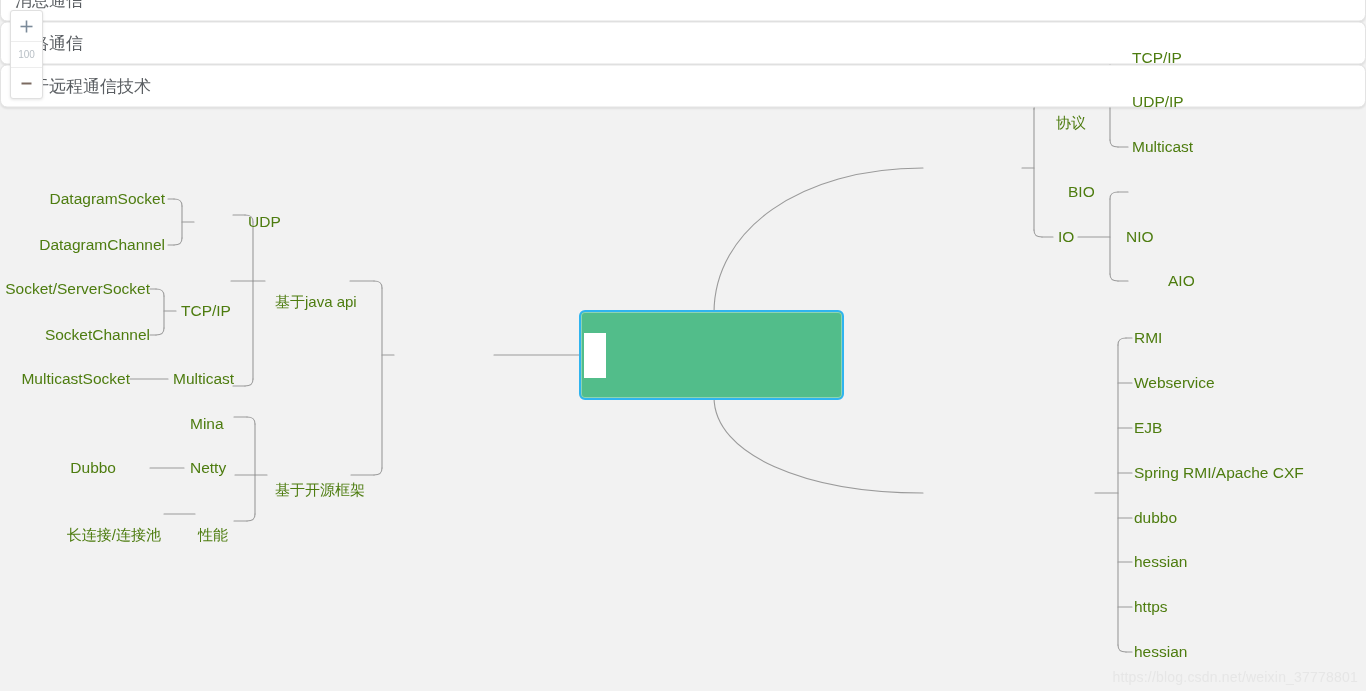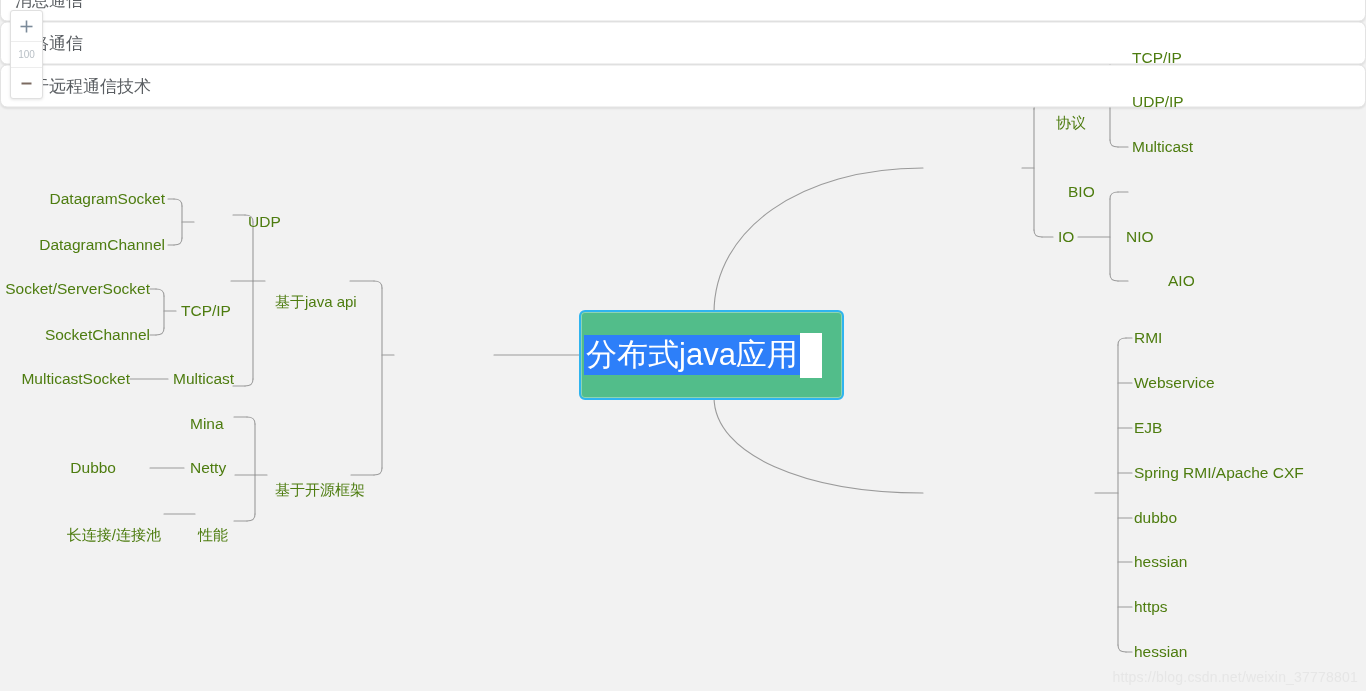--- a/index.html
+++ b/index.html
@@ -202,21 +202,20 @@
     <div class="zoom-lvl">100</div>
     <div class="zoom-btn">
       <svg width="15" height="15" viewBox="0 0 15 15">
         <line x1="2.5" y1="7.5" x2="12.5" y2="7.5" stroke="#7b6a60" stroke-width="2"></line>
       </svg>
     </div>
   </div>
 
   <div class="n-root" style="left:579px;top:355px;width:255px;height:80px;">
     <div class="root-inner">
-      <span class="root-text">分布式java应用</span>
       <span class="root-caret"></span>
       <span class="root-pad"></span>
     </div>
   </div>
 
   <div class="n-box" style="left:394px;top:355px;">
     <span>消息通信</span>
   </div>
 
   <div class="n-box" style="left:923px;top:168px;">

